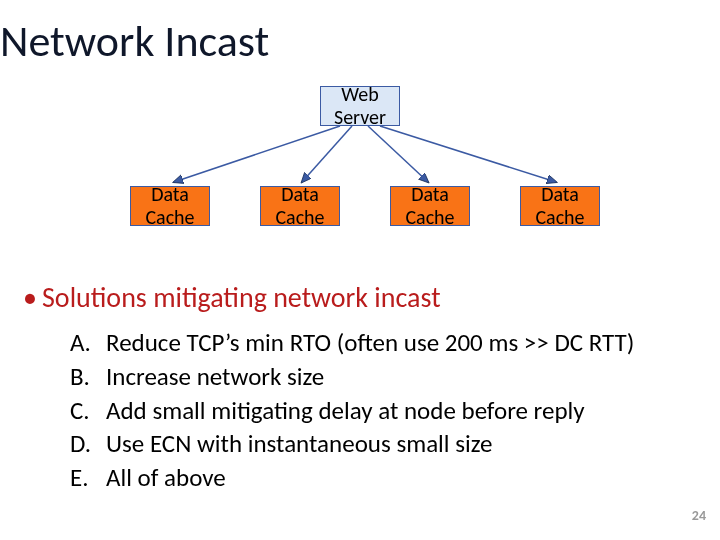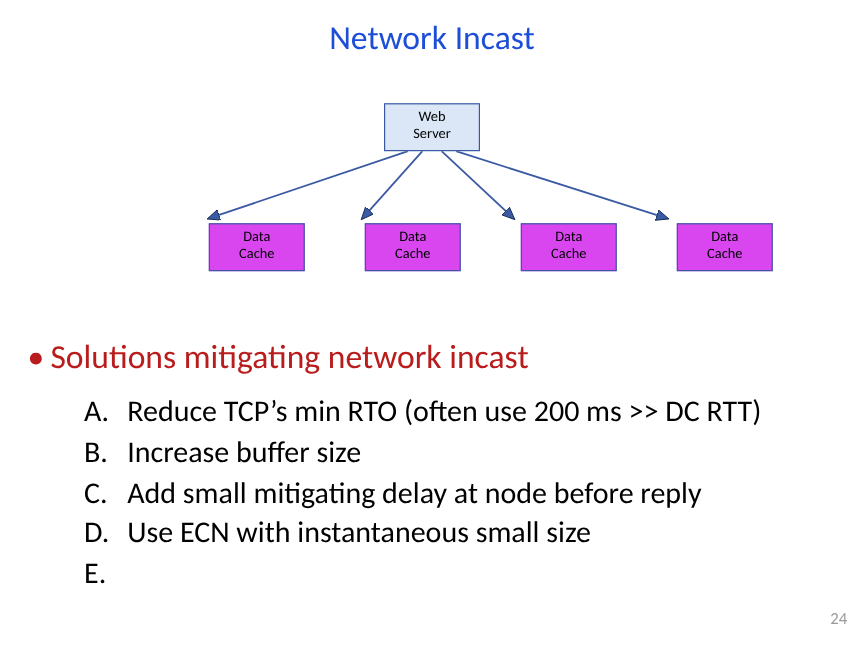--- a/index.html
+++ b/index.html
@@ -15,57 +15,55 @@
   .slide {
     position: relative;
     width: 720px;
     height: 540px;
   }
   .title {
     position: absolute;
     top: 14px;
     left: 0;
     width: 100%;
-    text-align: center;
-    font-size: 28px;
+    font-size: 44px;
     font-weight: 400;
-    color: #1d4ed8;
+    color: #0f172a;
   }
   .diagram {
     position: absolute;
     top: 80px;
     left: 0;
     width: 720px;
     height: 160px;
   }
   .node {
     position: absolute;
     border: 1.5px solid #3b5aa3;
     text-align: center;
-    font-size: 12px;
+    font-size: 20px;
     line-height: 1.15;
     display: flex;
     align-items: center;
     justify-content: center;
     box-sizing: border-box;
     padding: 2px 4px;
   }
   .web-server {
     background: #dbe7f6;
     width: 80px;
     height: 40px;
     left: 320px;
     top: 6px;
   }
   .data-cache {
-    background: #d946ef;
+    background: #f97316;
     width: 80px;
     height: 40px;
     top: 106px;
-    margin-left: 44px;
   }
   .dc1 { left: 130px; }
   .dc2 { left: 260px; }
   .dc3 { left: 390px; }
   .dc4 { left: 520px; }
 
   svg.arrows {
     position: absolute;
     top: 0;
     left: 0;
@@ -98,20 +96,21 @@
   .sublist .letter {
     width: 36px;
     flex: none;
   }
   .page-num {
     position: absolute;
     right: 14px;
     bottom: 16px;
     font-size: 14px;
     color: #9a9a9a;
+    font-weight: bold;
   }
 </style>
 </head>
 <body>
 
 <div class="slide">
 
   <div class="title">Network Incast</div>
 
   <div class="diagram">
@@ -155,30 +154,31 @@
     <span class="bullet-dot">•</span><span>Solutions mitigating network incast</span>
   </div>
 
   <div class="sublist">
     <div class="row">
       <span class="letter">A.</span>
       <span>Reduce TCP’s min RTO (often use 200 ms &gt;&gt; DC RTT)</span>
     </div>
     <div class="row">
       <span class="letter">B.</span>
-      <span>Increase buffer size</span>
+      <span>Increase network size</span>
     </div>
     <div class="row">
       <span class="letter">C.</span>
       <span>Add small mitigating delay at node before reply</span>
     </div>
     <div class="row">
       <span class="letter">D.</span>
       <span>Use ECN with instantaneous small size</span>
     </div>
     <div class="row">
       <span class="letter">E.</span>
+      <span>All of above</span>
     </div>
   </div>
 
   <div class="page-num">24</div>
 
 </div>
 
 </body></html>

